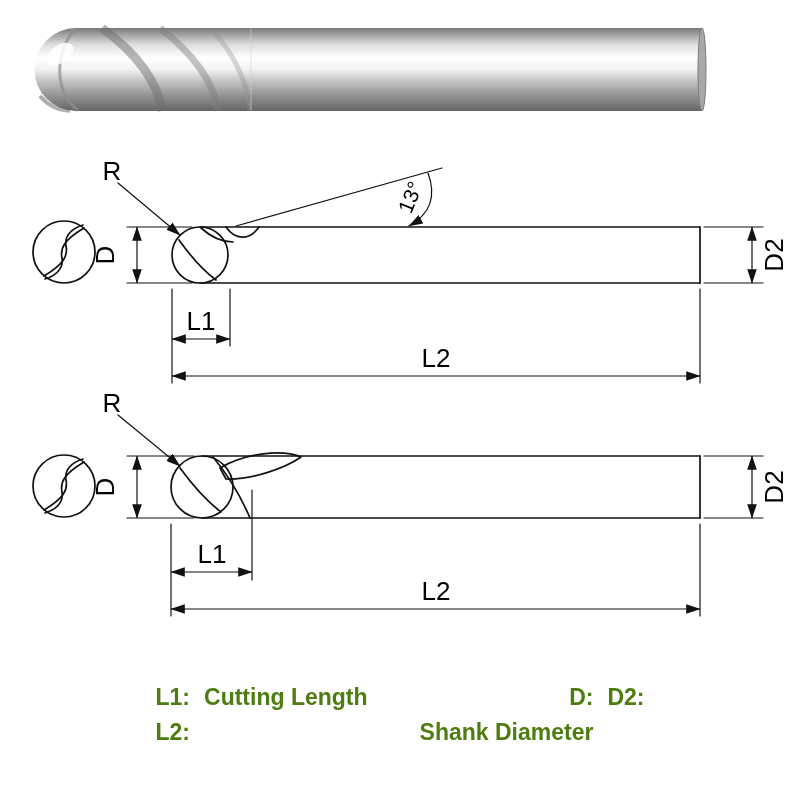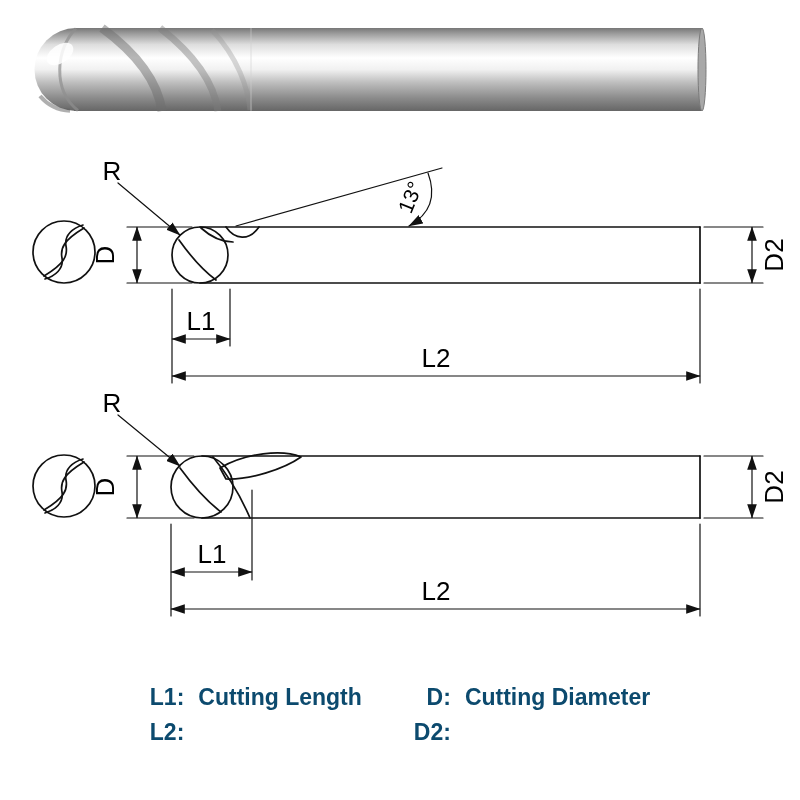--- a/index.html
+++ b/index.html
@@ -14,21 +14,21 @@
   .outline { fill:none; stroke:#111111; stroke-width:1.7; stroke-linejoin:round; stroke-linecap:round; }
   .thin    { fill:none; stroke:#111111; stroke-width:1.2; stroke-linecap:round; }
   .dim     { fill:none; stroke:#111111; stroke-width:1.2; }
   svg text { font-family:"Liberation Sans", sans-serif; fill:#000000; }
   .lbl     { font-size:26px; }
   .angle-lbl { font-size:21px; }
 
   .legend {
     position:absolute; top:684px; left:0; width:800px;
     display:flex; justify-content:center; gap:52px;
-    font-size:23px; font-weight:600; color:#0c4a6e;
+    font-size:23px; font-weight:600; color:#4d7c0f;
   }
   .legend-group { display:grid; grid-template-columns:auto auto; column-gap:14px; row-gap:8px; }
   .legend-group .k { text-align:right; }
 </style>
 </head>
 <body>
 
 <div class="page">
 
   <svg id="photo-svg" width="800" height="130" viewBox="0 0 800 130">
@@ -180,18 +180,18 @@
   </svg>
 
   <div class="legend">
     <div class="legend-group">
       <span class="k">L1:</span>
       <span class="v">Cutting Length</span>
       <span class="k">L2:</span>
     </div>
     <div class="legend-group">
       <span class="k">D:</span>
-      <span class="v">Cutting Diameter</span>
       <span class="k">D2:</span>
+      <span class="v">Shank Diameter</span>
     </div>
   </div>
 
 </div>
 
 </body></html>

